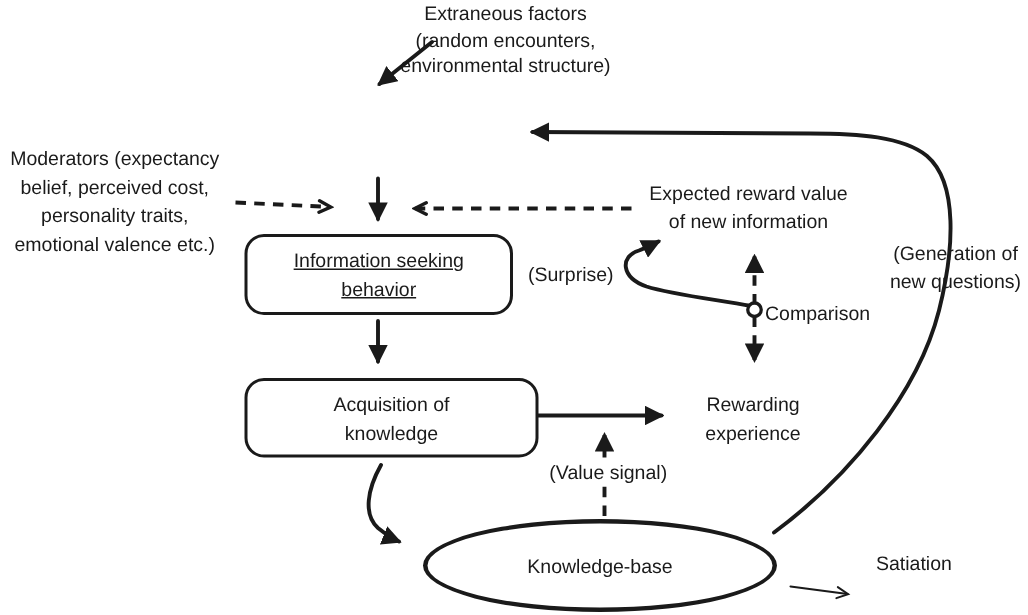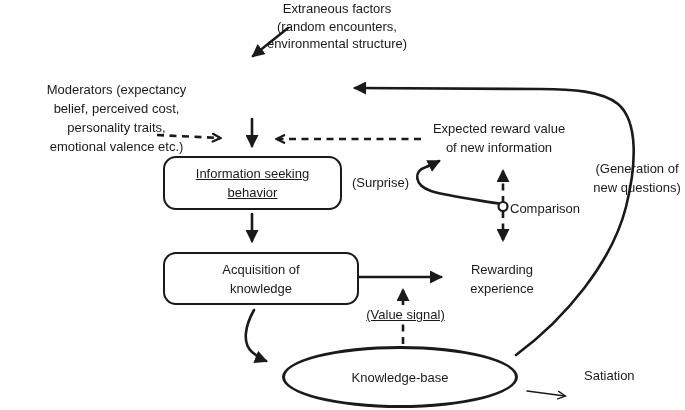--- a/index.html
+++ b/index.html
@@ -20,21 +20,21 @@
     display:flex; align-items:center; justify-content:center; text-align:center;
   }
   .node span, .lbl { white-space:pre-line; }
   .ellipse {
     position:absolute; box-sizing:border-box;
     border:3px solid var(--ink); border-radius:50%; background:var(--background);
     display:flex; align-items:center; justify-content:center; text-align:center;
   }
   .lbl { position:absolute; }
   .center { text-align:center; }
-  .bg { background:var(--background); padding:0 2px;text-decoration:underline; }
+  .bg { background:var(--background); padding:0 2px; }
 </style>
 </head>
 <body>
 
 <div class="stage">
 
   <svg class="wires" viewBox="0 0 685 410">
     <defs>
       <marker id="m-arrow" viewBox="0 0 10 10" refX="8.5" refY="5" markerWidth="5" markerHeight="5" orient="auto-start-reverse">
         <path d="M0,0 L10,5 L0,10 Z" fill="var(--ink)"></path>
@@ -78,21 +78,21 @@
   </div>
 
   <div class="ellipse" style="left:282px; top:346px; width:236px; height:62px;">
     <span>Knowledge-base</span>
   </div>
 
   <div class="lbl center" style="left:247px; top:0px; width:180px; line-height:17.5px;">Extraneous factors
 (random encounters,
 environmental structure)</div>
 
-  <div class="lbl center" style="left:0px; top:80px; width:153px;padding-left:40px;">Moderators (expectancy
+  <div class="lbl center" style="left:0px; top:96px; width:153px;">Moderators (expectancy
 belief, perceived cost,
 personality traits,
 emotional valence etc.)</div>
 
   <div class="lbl center" style="left:412px; top:119px; width:174px;">Expected reward value
 of new information</div>
 
   <div class="lbl" style="left:352px; top:173px;">(Surprise)</div>
 
   <div class="lbl" style="left:510px; top:199px;">Comparison</div>

